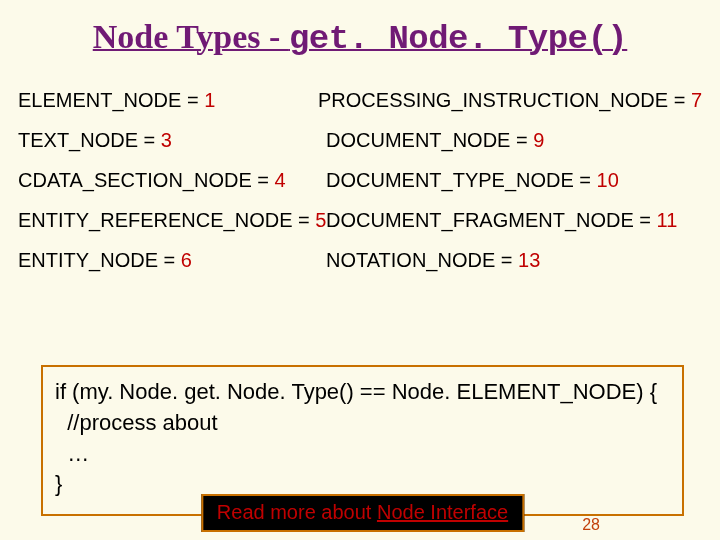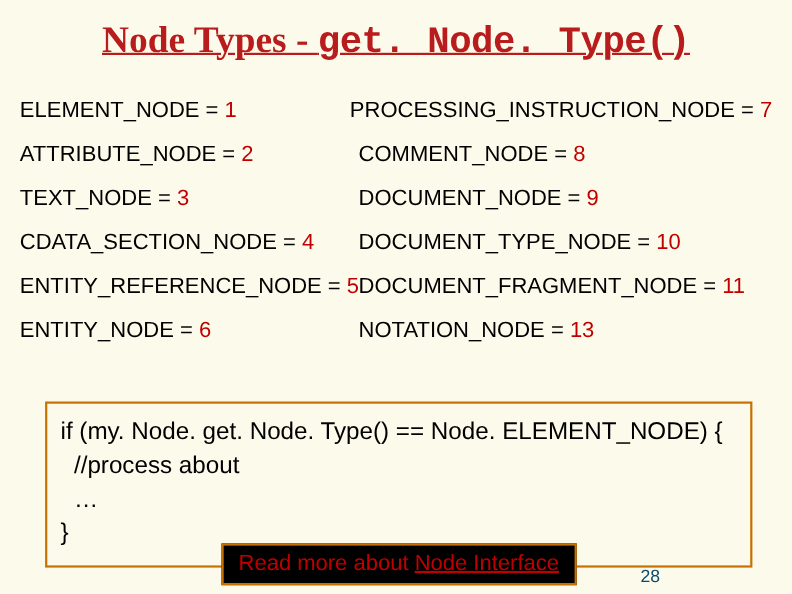--- a/index.html
+++ b/index.html
@@ -13,21 +13,21 @@
     }
     .title {
       text-align: center;
       padding-top: 18px;
       padding-bottom: 22px;
     }
     .title .h1 {
       font-family: "Times New Roman", Times, serif;
       font-size: 34px;
       font-weight: bold;
-      color: #b91c1c;
+      color: #701a75;
     }
     .title .h1 .prefix {
       text-decoration: underline;
       text-decoration-thickness: 2px;
     }
     .title .h1 .mono {
       font-family: "Courier New", Courier, monospace;
       font-weight: bold;
       font-size: 34px;
       text-decoration: underline;
@@ -82,40 +82,36 @@
       white-space: nowrap;
     }
     .readmore .link {
       text-decoration: underline;
     }
     .pagenum {
       position: absolute;
       right: 120px;
       bottom: 6px;
       font-size: 16px;
-      color: #0c4a6e;
+      color: #c2410c;
     }
   </style>
 </head>
 <body>
 
 <div class="title">
   <span class="h1">
     <span class="prefix">Node Types - </span><span class="mono">get. Node. Type()</span>
   </span>
 </div>
 
 <div class="list-wrap">
   <div class="list-row">
     <div class="col-left"><span>ELEMENT_NODE</span><span class="eq"> = </span><span class="val">1</span></div>
     <div class="col-right"><span>PROCESSING_INSTRUCTION_NODE</span><span class="eq"> = </span><span class="val"> </span><span class="val">7</span></div>
-  </div>
-  <div class="list-row">
-    <div class="col-left"><span>ATTRIBUTE_NODE</span><span class="eq"> = </span><span class="val">2</span></div>
-    <div class="col-right"><span>COMMENT_NODE</span><span class="eq"> = </span><span class="val">8</span></div>
   </div>
   <div class="list-row">
     <div class="col-left"><span>TEXT_NODE</span><span class="eq"> = </span><span class="val">3</span></div>
     <div class="col-right"><span>DOCUMENT_NODE</span><span class="eq"> = </span><span class="val">9</span></div>
   </div>
   <div class="list-row">
     <div class="col-left"><span>CDATA_SECTION_NODE</span><span class="eq"> = </span><span class="val">4</span></div>
     <div class="col-right"><span>DOCUMENT_TYPE_NODE</span><span class="eq"> = </span><span class="val">10</span></div>
   </div>
   <div class="list-row">

